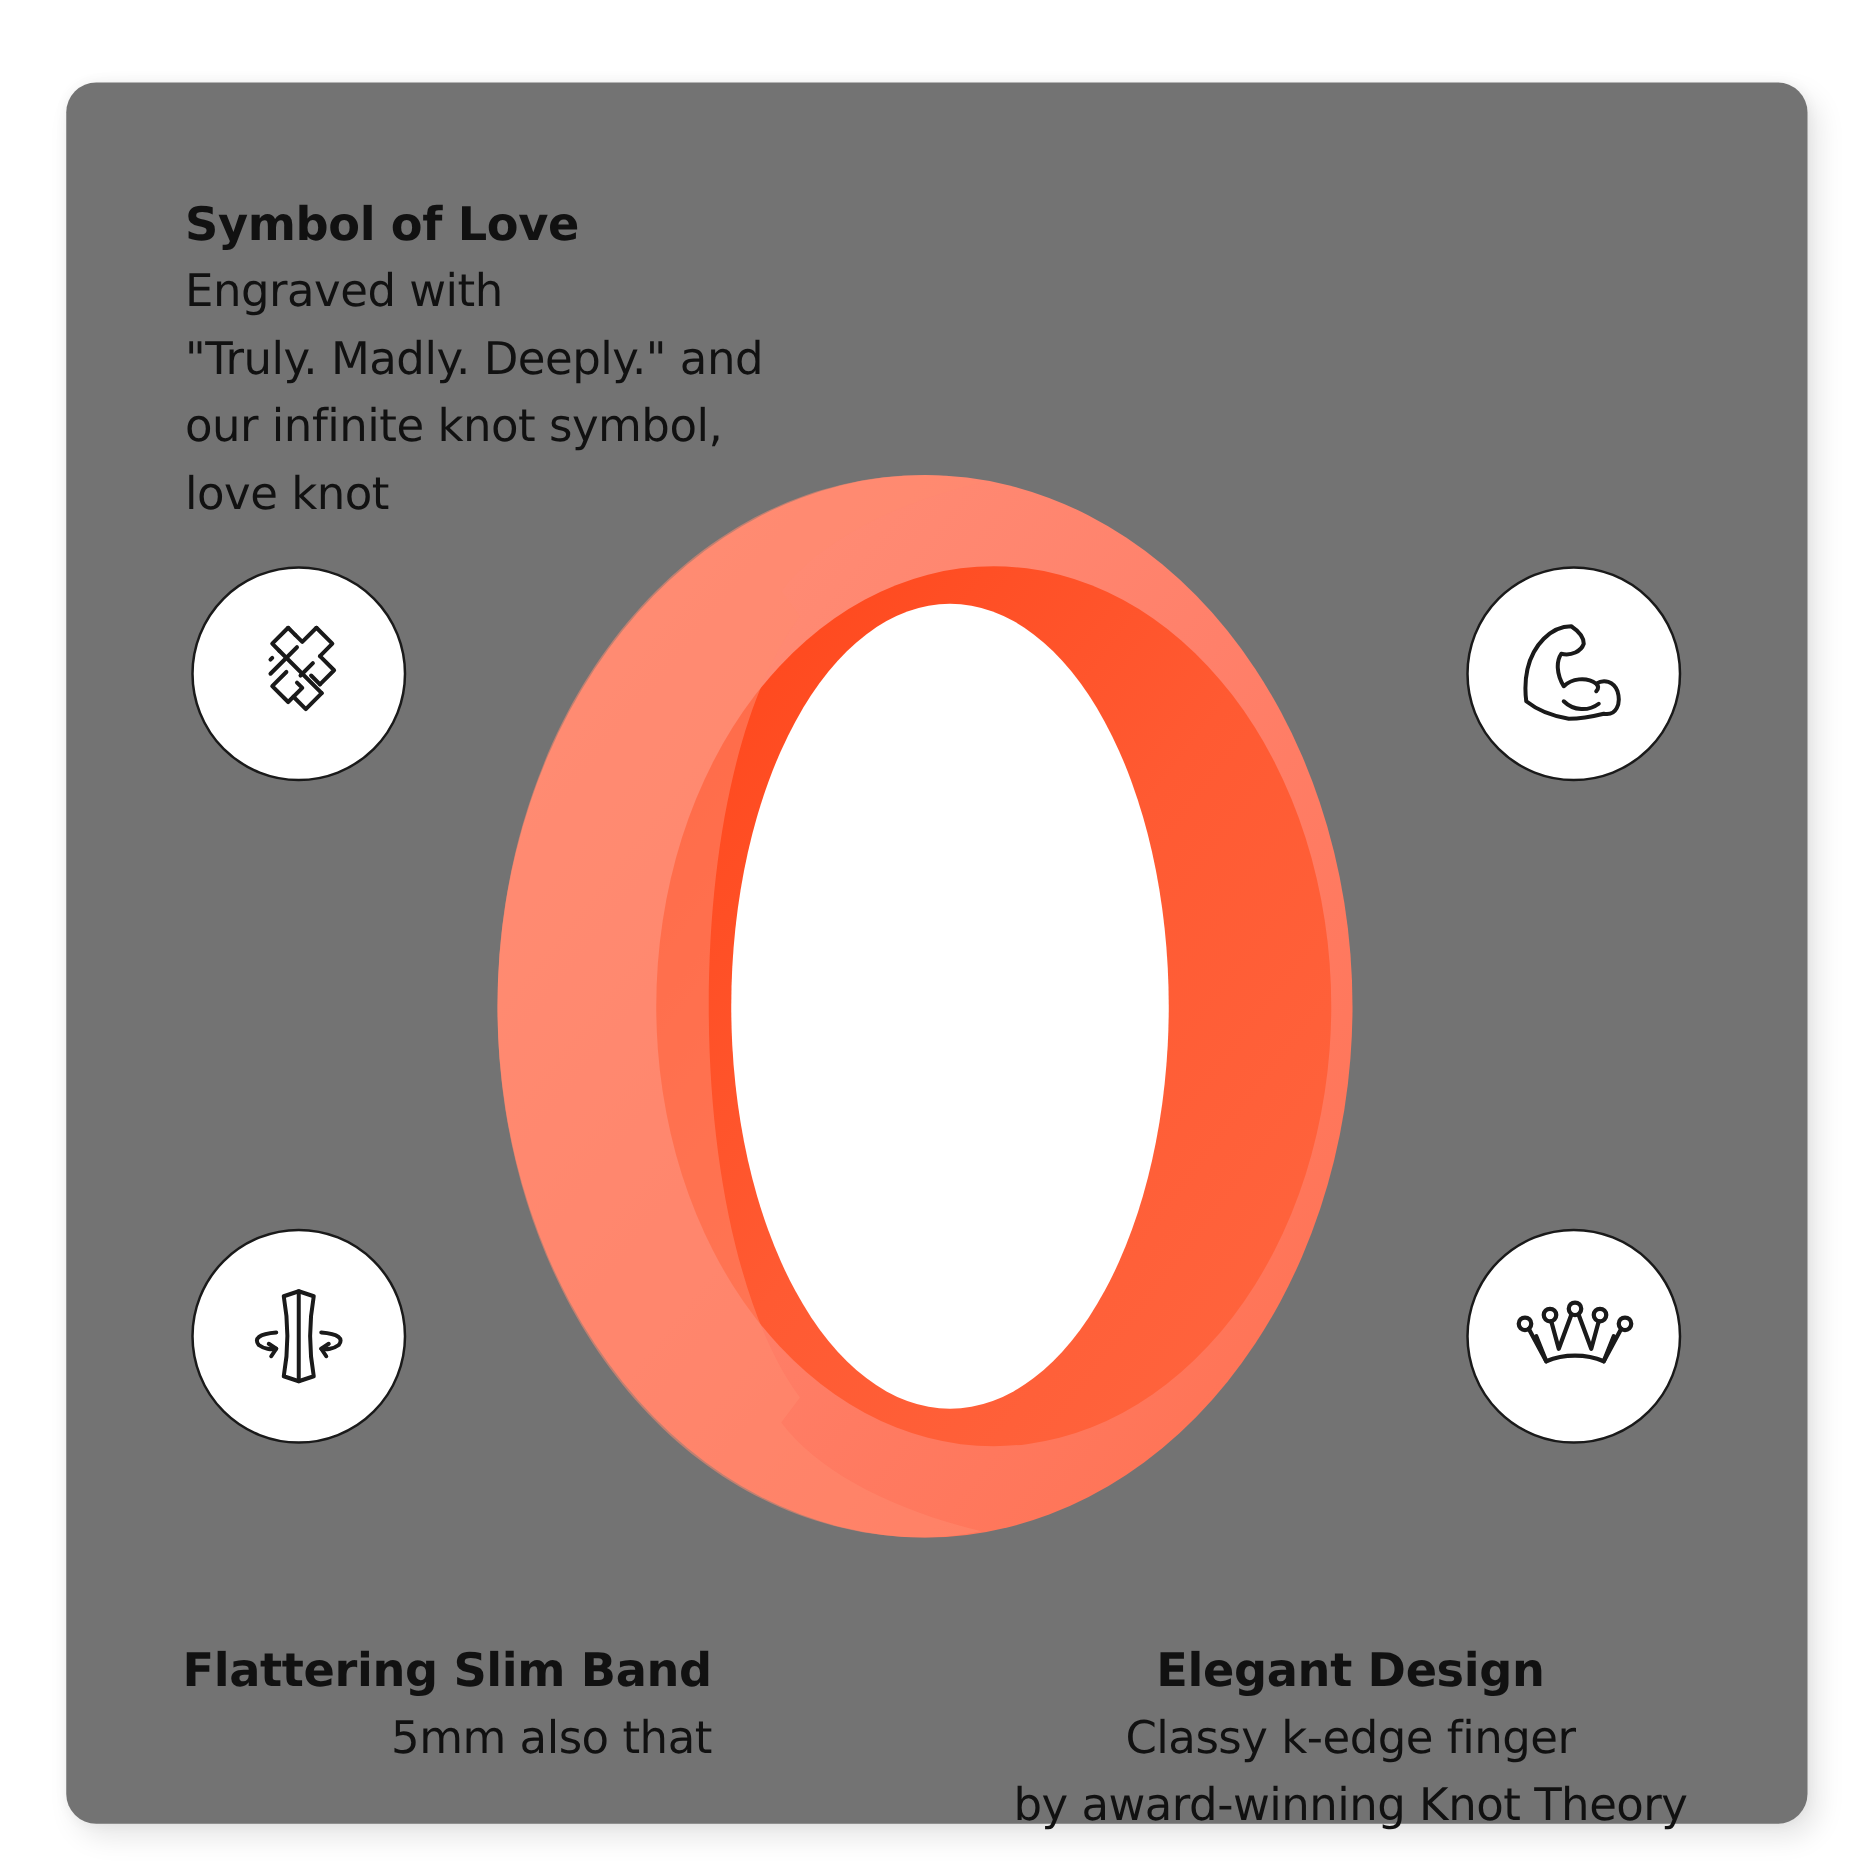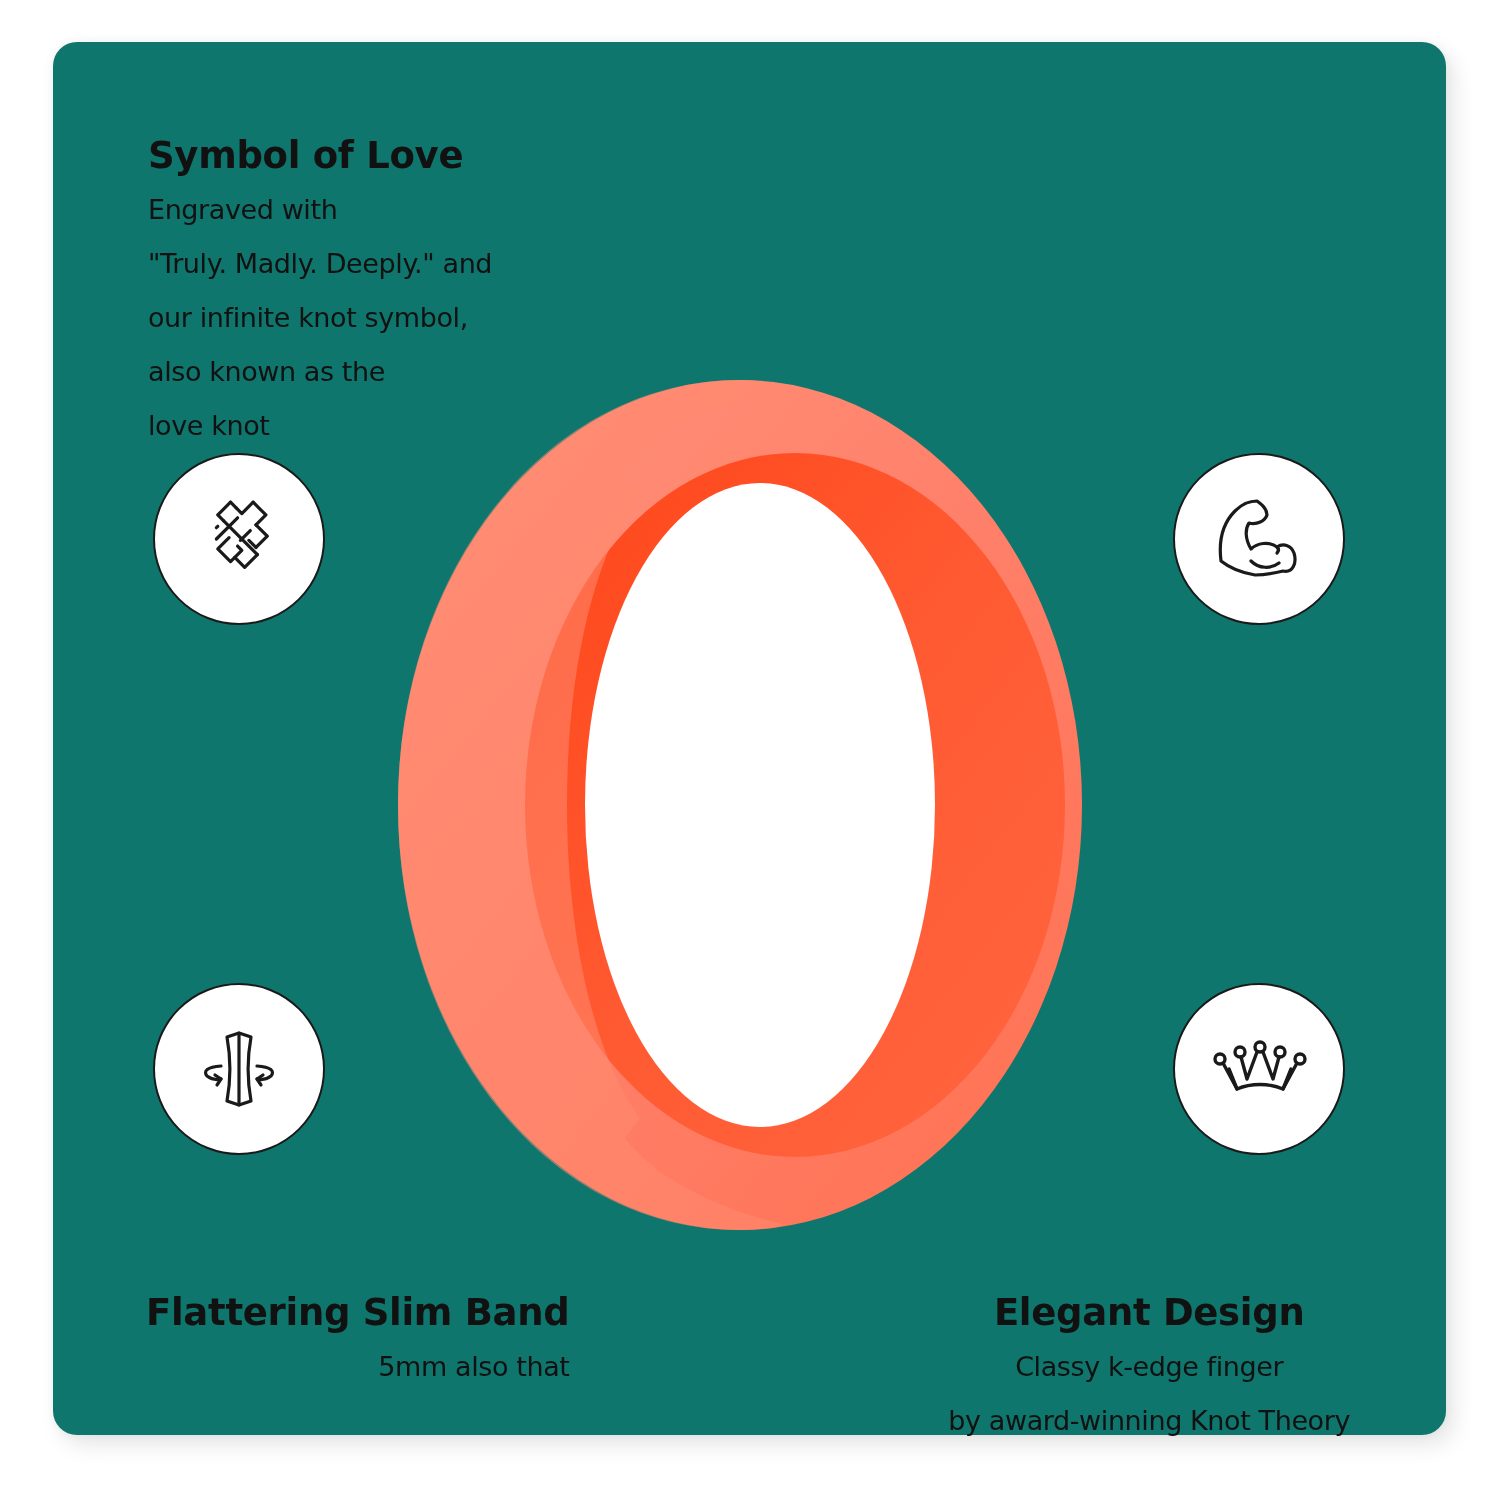--- a/index.html
+++ b/index.html
@@ -1,30 +1,30 @@
 <!DOCTYPE html>
 <html><head>
   <meta charset="utf-8">
   <style>
     html, body { margin: 0; padding: 0; }
     body {
       width: 1500px; height: 1500px; background: #ffffff; position: relative; overflow: hidden;
       font-family: "DejaVu Sans", "Liberation Sans", sans-serif; color: #111111;
     }
     .card {
-      position: absolute; left: 53px; top: 42px; width: 1393px; height: 1393px;
-      background: #0f766e; border-radius: 24px;
+      position: absolute; left: 53px; top: 66px; width: 1393px; height: 1393px;
+      background: #737373; border-radius: 24px;
       box-shadow: 8px 10px 22px rgba(0,0,0,0.10), 0 0 10px rgba(0,0,0,0.05);
     }
     .feature { position: absolute; }
     .feature h2 {
       margin: 0; font-weight: bold; font-size: 37px; line-height: 54px; letter-spacing: -0.3px;
     }
     .feature .line {
-      display: block; font-size: 27px; line-height: 54px; letter-spacing: -0.4px; white-space: nowrap;
+      display: block; font-size: 36px; line-height: 54px; letter-spacing: -0.4px; white-space: nowrap;
     }
     .f-tl { left: 95px; top: 87px; text-align: left; }
     .f-tr { right: 98px; top: 87px; text-align: right; }
     .f-bl { left: 93px; top: 1244px; text-align: right; }
     .f-br { right: 96px; top: 1244px; text-align: center; }
 
     .icon-circle {
       position: absolute; width: 172px; height: 172px; border: 2px solid #1a1a1a;
       border-radius: 50%; box-sizing: border-box; display: flex; align-items: center; justify-content: center;
       background: #fff;
@@ -40,21 +40,20 @@
 </head>
 <body>
 
 <div class="card">
 
   <div class="feature f-tl">
     <h2>Symbol of Love</h2>
     <span class="line">Engraved with</span>
     <span class="line">"Truly. Madly. Deeply." and</span>
     <span class="line">our infinite knot symbol,</span>
-    <span class="line">also known as the</span>
     <span class="line">love knot</span>
   </div>
 
 
   <div class="feature f-bl">
     <h2>Flattering Slim Band</h2>
     <span class="line">5mm also that</span>
   </div>
 
   <div class="feature f-br">

